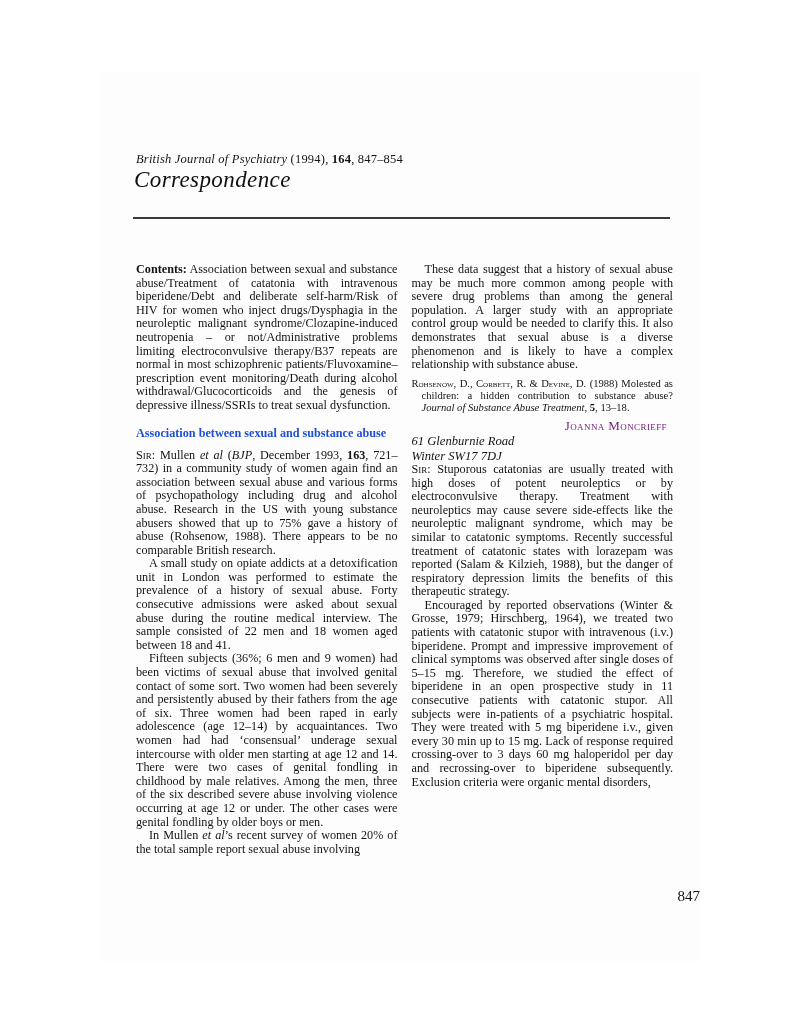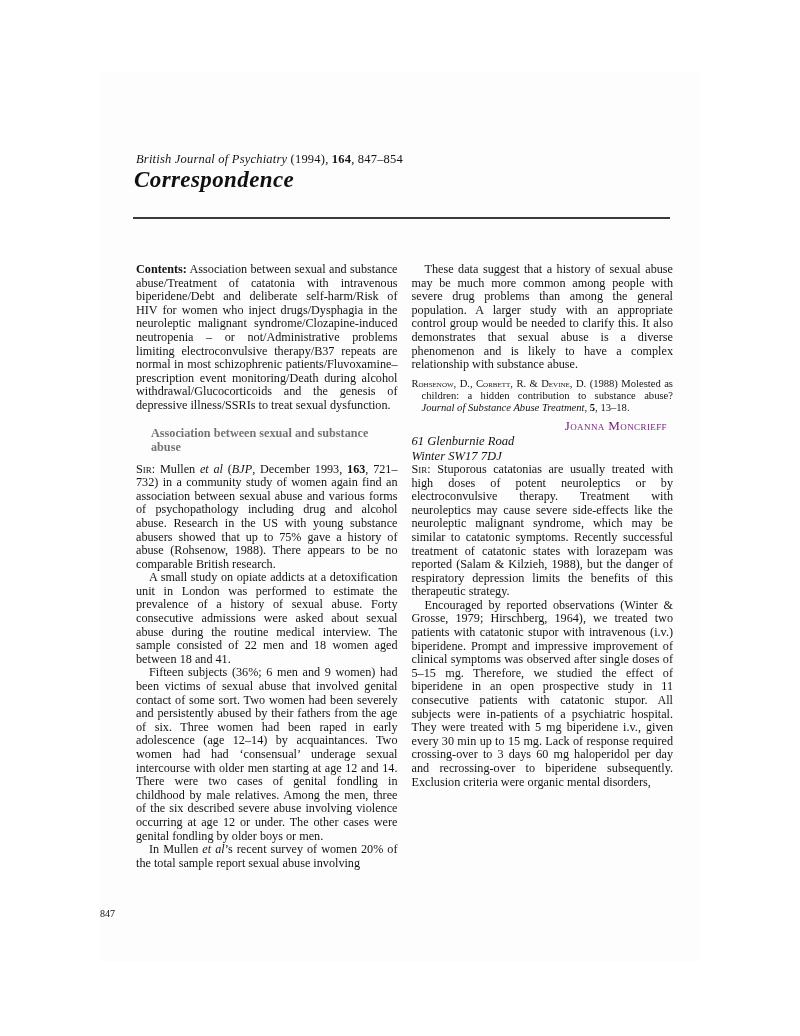--- a/index.html
+++ b/index.html
@@ -31,21 +31,21 @@
     color: #141414;
     white-space: nowrap;
     letter-spacing: 0.2px;
     margin-top: 32px;
   }
   .page-title {
     position: absolute;
     left: 34px;
     top: 95px;
     font-size: 23px;
-    font-weight: bold;
+    font-weight: normal;
     font-style: italic;
     color: #101010;
     letter-spacing: 0.4px;
   }
   .title-rule {
     position: absolute;
     left: 33px;
     top: 145px;
     width: 537px;
     height: 2px;
@@ -65,24 +65,24 @@
     line-height: 13.6px;
     text-align: justify;
     color: #131313;
   }
   .column p { margin: 0; }
   .column p.indent { text-indent: 13px; }
   .contents { margin-bottom: 22px; }
   .col-heading {
     font-size: 12.2px;
     font-weight: bold;
-    margin: 13px 0 9px 15px;
+    margin: 13px 0 9px 0;
     text-align: left;
     line-height: 14px;
-    color: #737373;
+    color: #1d4ed8;
   }
   .reference {
     font-size: 10.6px;
     line-height: 12px;
     margin-top: 6px !important;
     padding-left: 10px;
     text-indent: -10px;
     text-align: justify;
   }
   .signature {
@@ -98,24 +98,24 @@
   .address {
     font-style: italic;
     font-size: 12.6px;
     line-height: 14.3px;
     text-align: left;
     color: #131313;
   }
   .page-number {
     position: absolute;
     left: 0;
-    top: 836px;
+    top: 816px;
     width: 600px;
-    text-align: left;
-    font-size: 10px;
+    text-align: right;
+    font-size: 15px;
     color: #131313;
   }
   .st-i { font-style: italic; }
   .st-b { font-weight: bold; }
   .st-sc { font-variant: small-caps; }
 </style>
 </head>
 <body>
 
 <div class="viewport">

